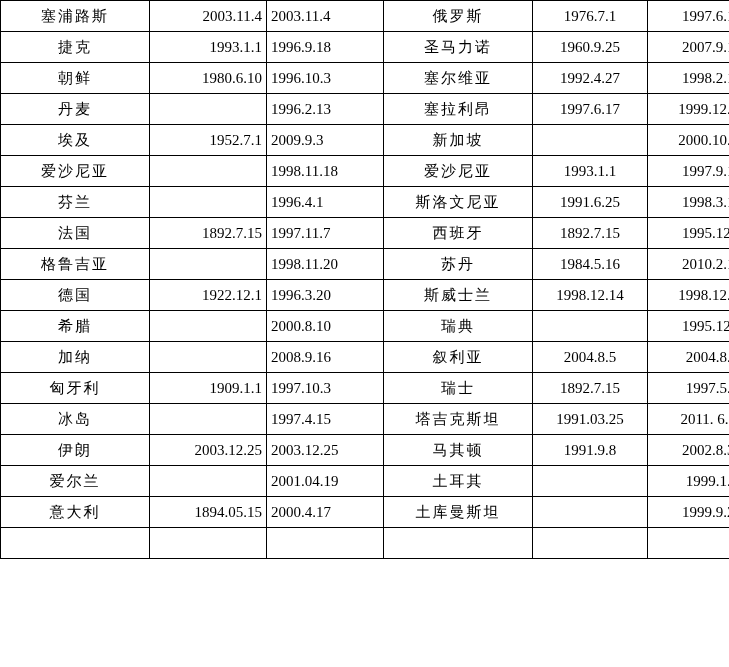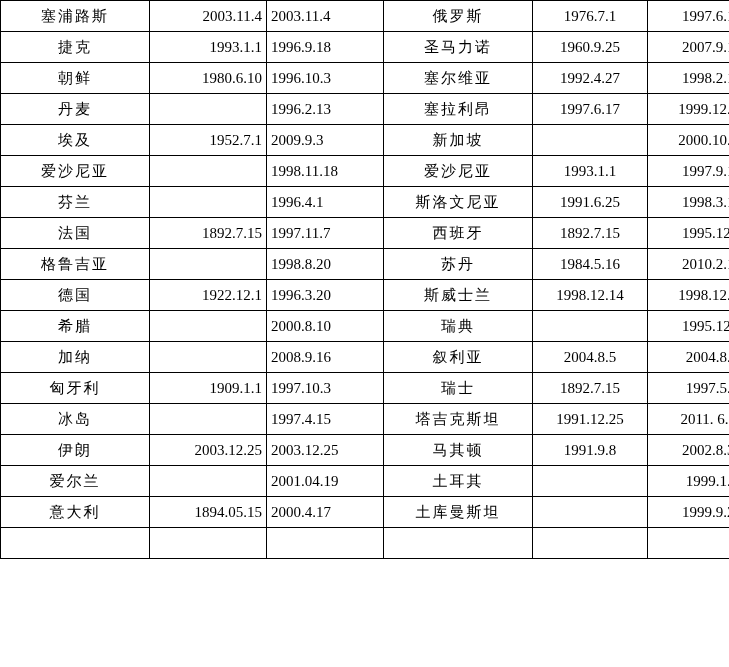--- a/index.html
+++ b/index.html
@@ -127,21 +127,21 @@
         <td class="c-name">法国</td>
         <td class="c-date1">1892.7.15</td>
         <td class="c-date2">1997.11.7</td>
         <td class="c-name2">西班牙</td>
         <td class="c-date3">1892.7.15</td>
         <td class="c-date4">1995.12.1</td>
       </tr>
       <tr>
         <td class="c-name">格鲁吉亚</td>
         <td class="c-date1"></td>
-        <td class="c-date2">1998.8.20</td>
+        <td class="c-date2">1998.11.20</td>
         <td class="c-name2">苏丹</td>
         <td class="c-date3">1984.5.16</td>
         <td class="c-date4">2010.2.16</td>
       </tr>
       <tr>
         <td class="c-name">德国</td>
         <td class="c-date1">1922.12.1</td>
         <td class="c-date2">1996.3.20</td>
         <td class="c-name2">斯威士兰</td>
         <td class="c-date3">1998.12.14</td>
@@ -169,21 +169,21 @@
         <td class="c-date2">1997.10.3</td>
         <td class="c-name2">瑞士</td>
         <td class="c-date3">1892.7.15</td>
         <td class="c-date4">1997.5.1</td>
       </tr>
       <tr>
         <td class="c-name">冰岛</td>
         <td class="c-date1"></td>
         <td class="c-date2">1997.4.15</td>
         <td class="c-name2">塔吉克斯坦</td>
-        <td class="c-date3">1991.12.25</td>
+        <td class="c-date3">1991.03.25</td>
         <td class="c-date4">2011.   6.30</td>
       </tr>
       <tr>
         <td class="c-name">伊朗</td>
         <td class="c-date1">2003.12.25</td>
         <td class="c-date2">2003.12.25</td>
         <td class="c-name2">马其顿</td>
         <td class="c-date3">1991.9.8</td>
         <td class="c-date4">2002.8.30</td>
       </tr>

